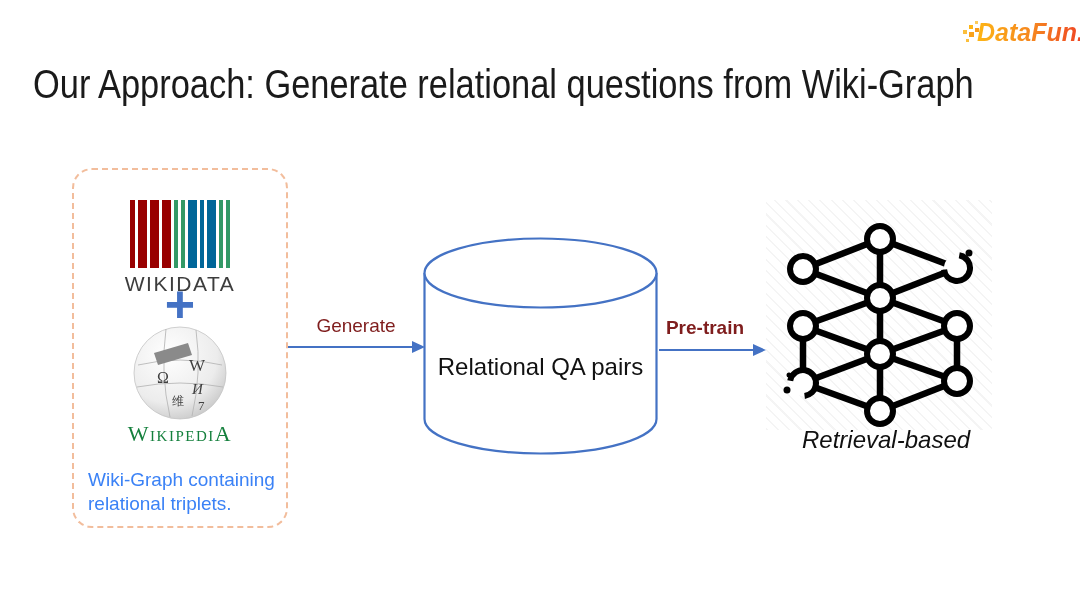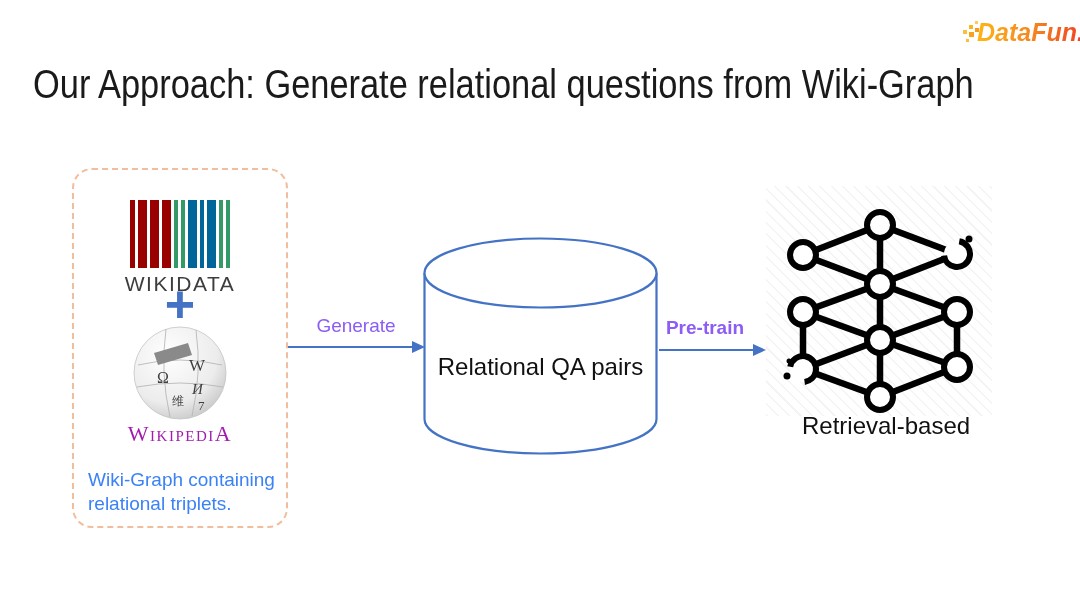--- a/index.html
+++ b/index.html
@@ -34,37 +34,37 @@
            display:flex;align-items:stretch;}
   .wd-bars span{display:block;margin-right:3px;}
   .wd-bars span:last-child{margin-right:0;}
   .bar-r{background:#990000;} .bar-g{background:#339966;} .bar-b{background:#006699;}
   .wd-word{position:absolute;left:0;right:0;top:102px;text-align:center;font-size:21px;
            font-weight:normal;letter-spacing:1.5px;color:#3d3d3d;}
   .plus{position:absolute;left:0;right:0;top:108px;text-align:center;font-size:52px;
         line-height:52px;font-weight:bold;color:#4472C4;}
   .globe{position:absolute;left:50%;top:155px;transform:translateX(-50%);}
   .wp-word{position:absolute;left:0;right:0;top:251px;text-align:center;font-size:22px;
-           font-variant:small-caps;letter-spacing:1.5px;color:#a21caf;
+           font-variant:small-caps;letter-spacing:1.5px;color:#15803d;
            font-family:"Liberation Serif",serif;}
   .caption{position:absolute;left:14px;top:298px;width:198px;font-size:19px;line-height:23.5px;
            color:#3b82f6;}
 
   
   .connectors{position:absolute;left:0;top:0;pointer-events:none;}
-  .arrow-label{position:absolute;font-size:19px;color:#8b5cf6;text-align:center;}
+  .arrow-label{position:absolute;font-size:19px;color:#7f1d1d;text-align:center;}
   .gen-label{left:296px;top:315px;width:120px;}
   .pre-label{left:652px;top:317px;width:106px;font-weight:bold;}
 
   
   .db{position:absolute;left:423px;top:237px;width:235px;height:218px;}
   .db-label{position:absolute;left:0;right:0;top:116px;text-align:center;font-size:24px;color:#111;}
 
   
-  .nn-wrap{position:absolute;left:766px;top:186px;width:226px;height:300px;}
+  .nn-wrap{position:absolute;left:766px;top:200px;width:226px;height:300px;font-style:italic;}
   .watermark{position:absolute;left:0;top:0;width:226px;height:230px;
              background:repeating-linear-gradient(45deg,rgba(120,120,120,0.08) 0 1.5px,transparent 1.5px 8px);}
   .nn-svg{position:absolute;left:4px;top:2px;}
   .model-label{position:absolute;left:36px;top:224px;font-size:24px;line-height:31px;color:#111;}
 </style>
 </head>
 <body>
 
 <div class="slide">
 

